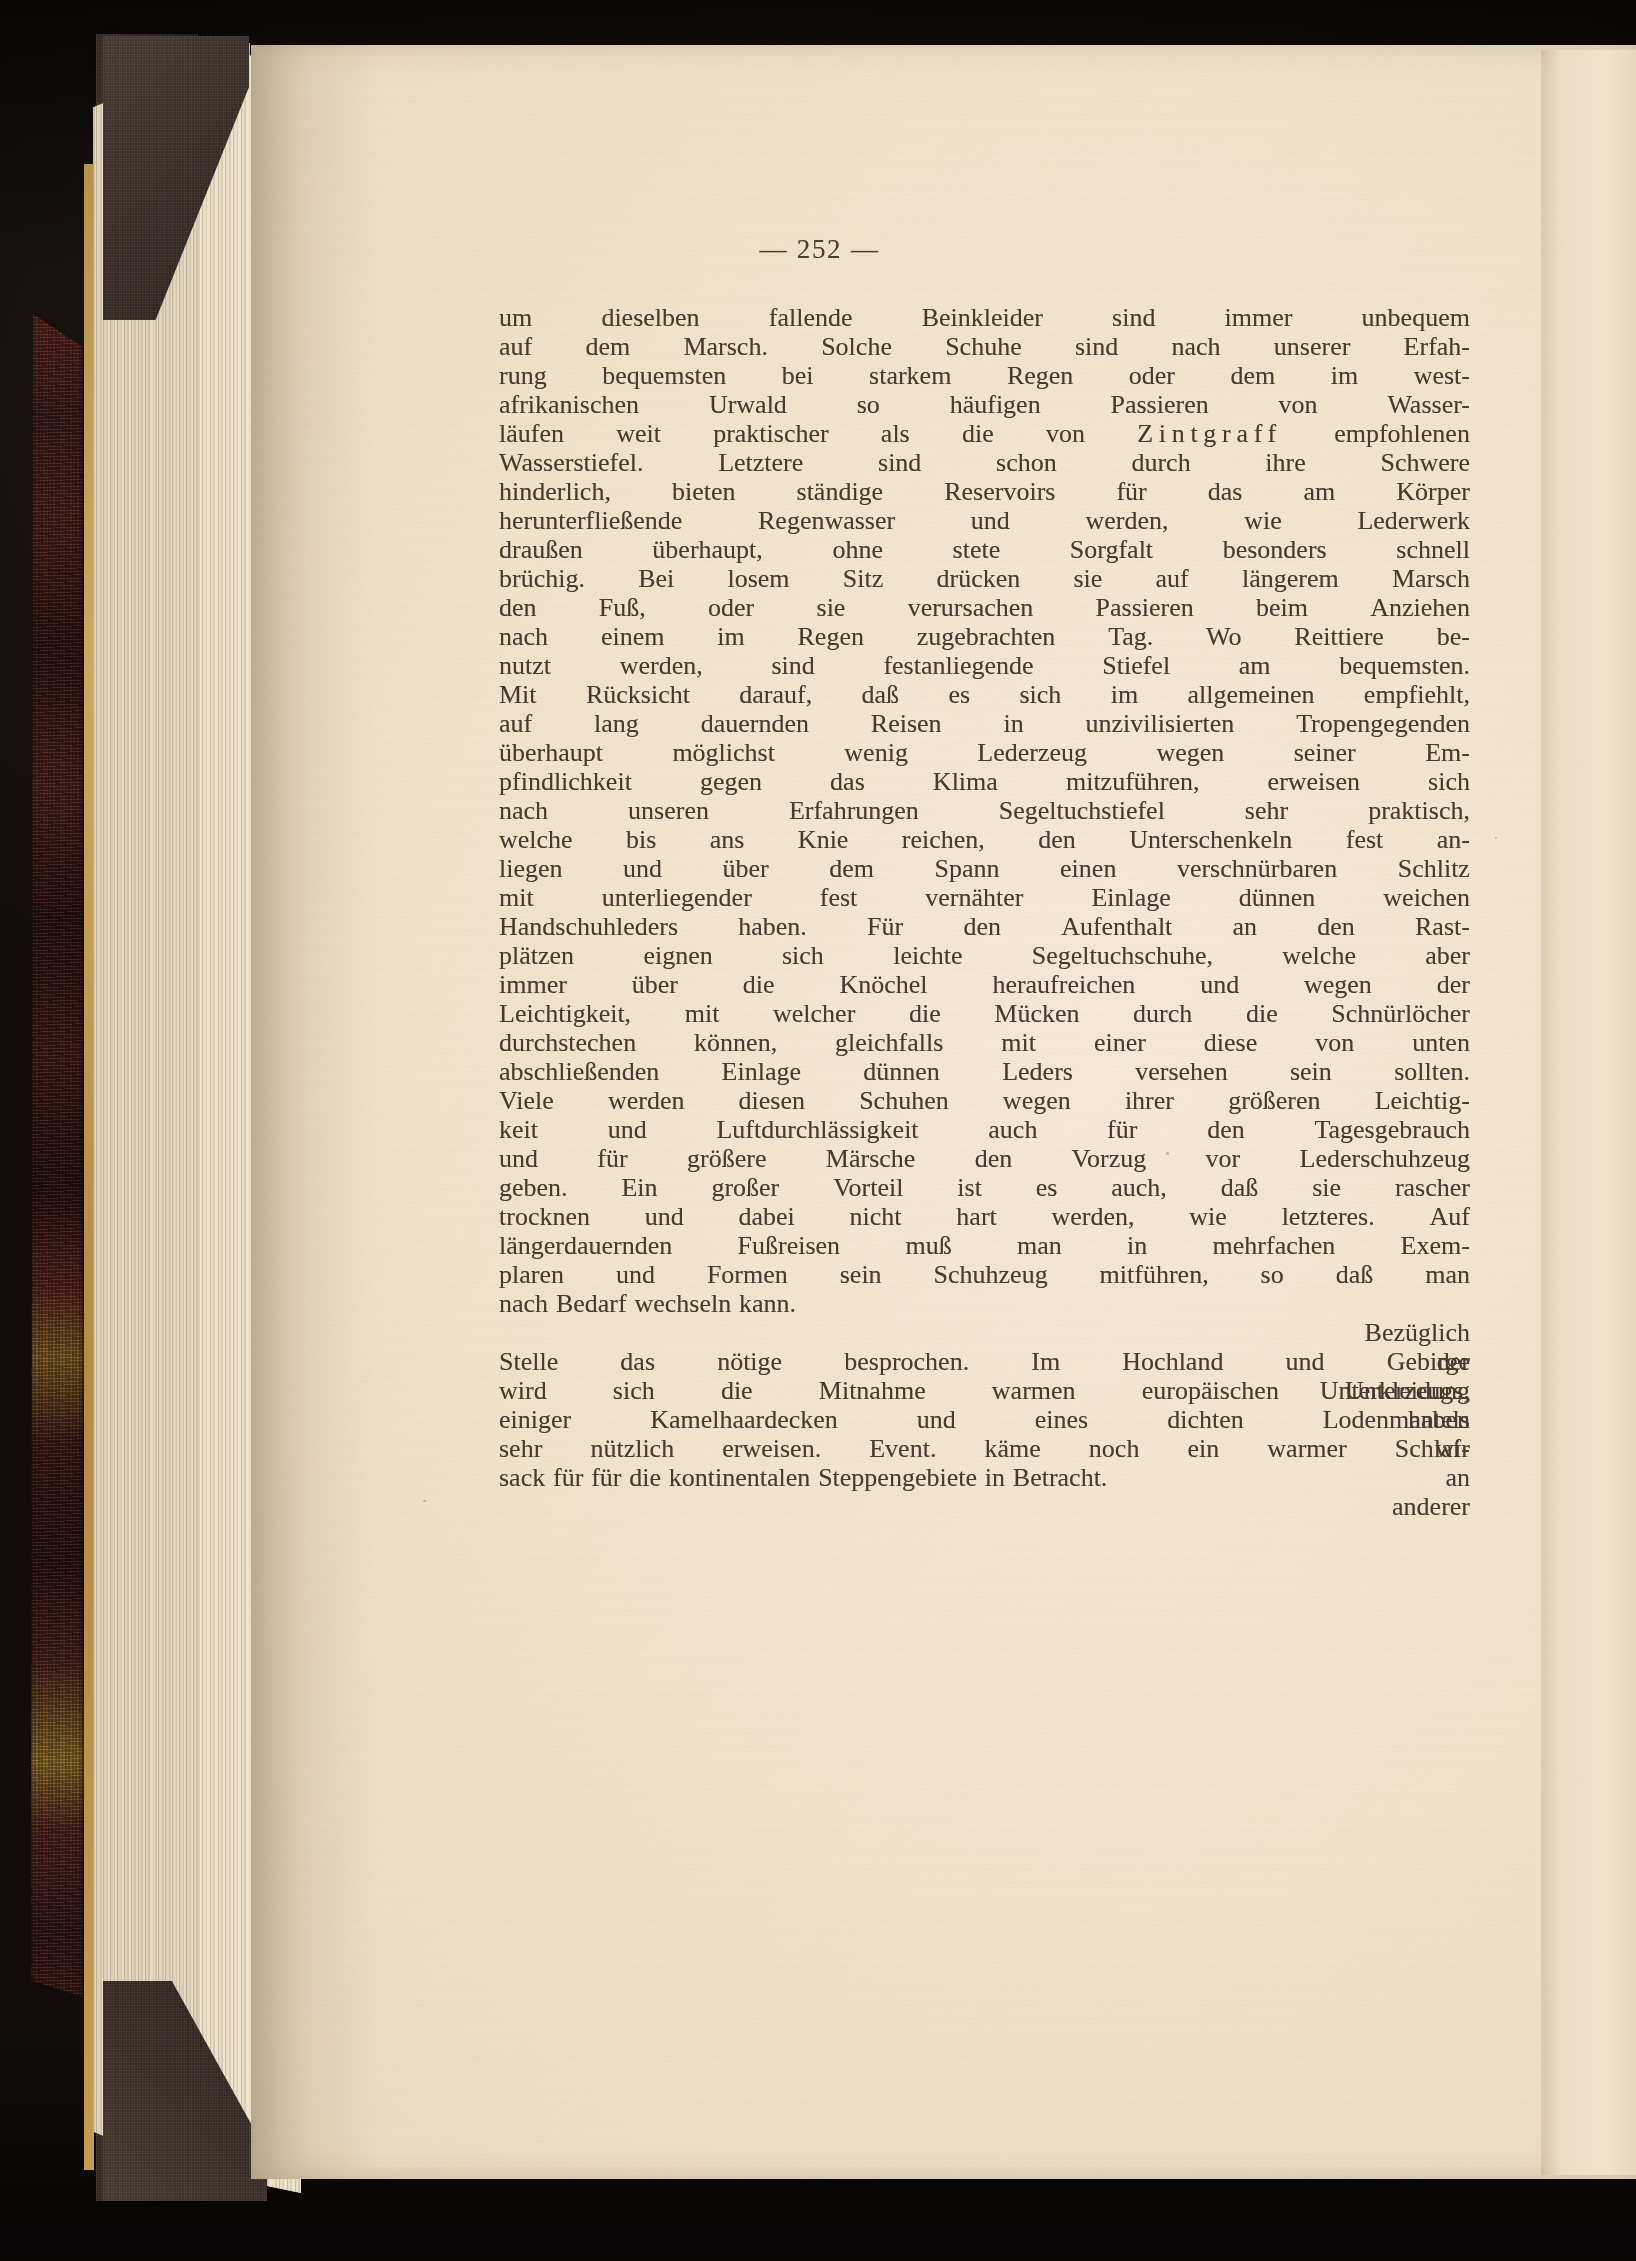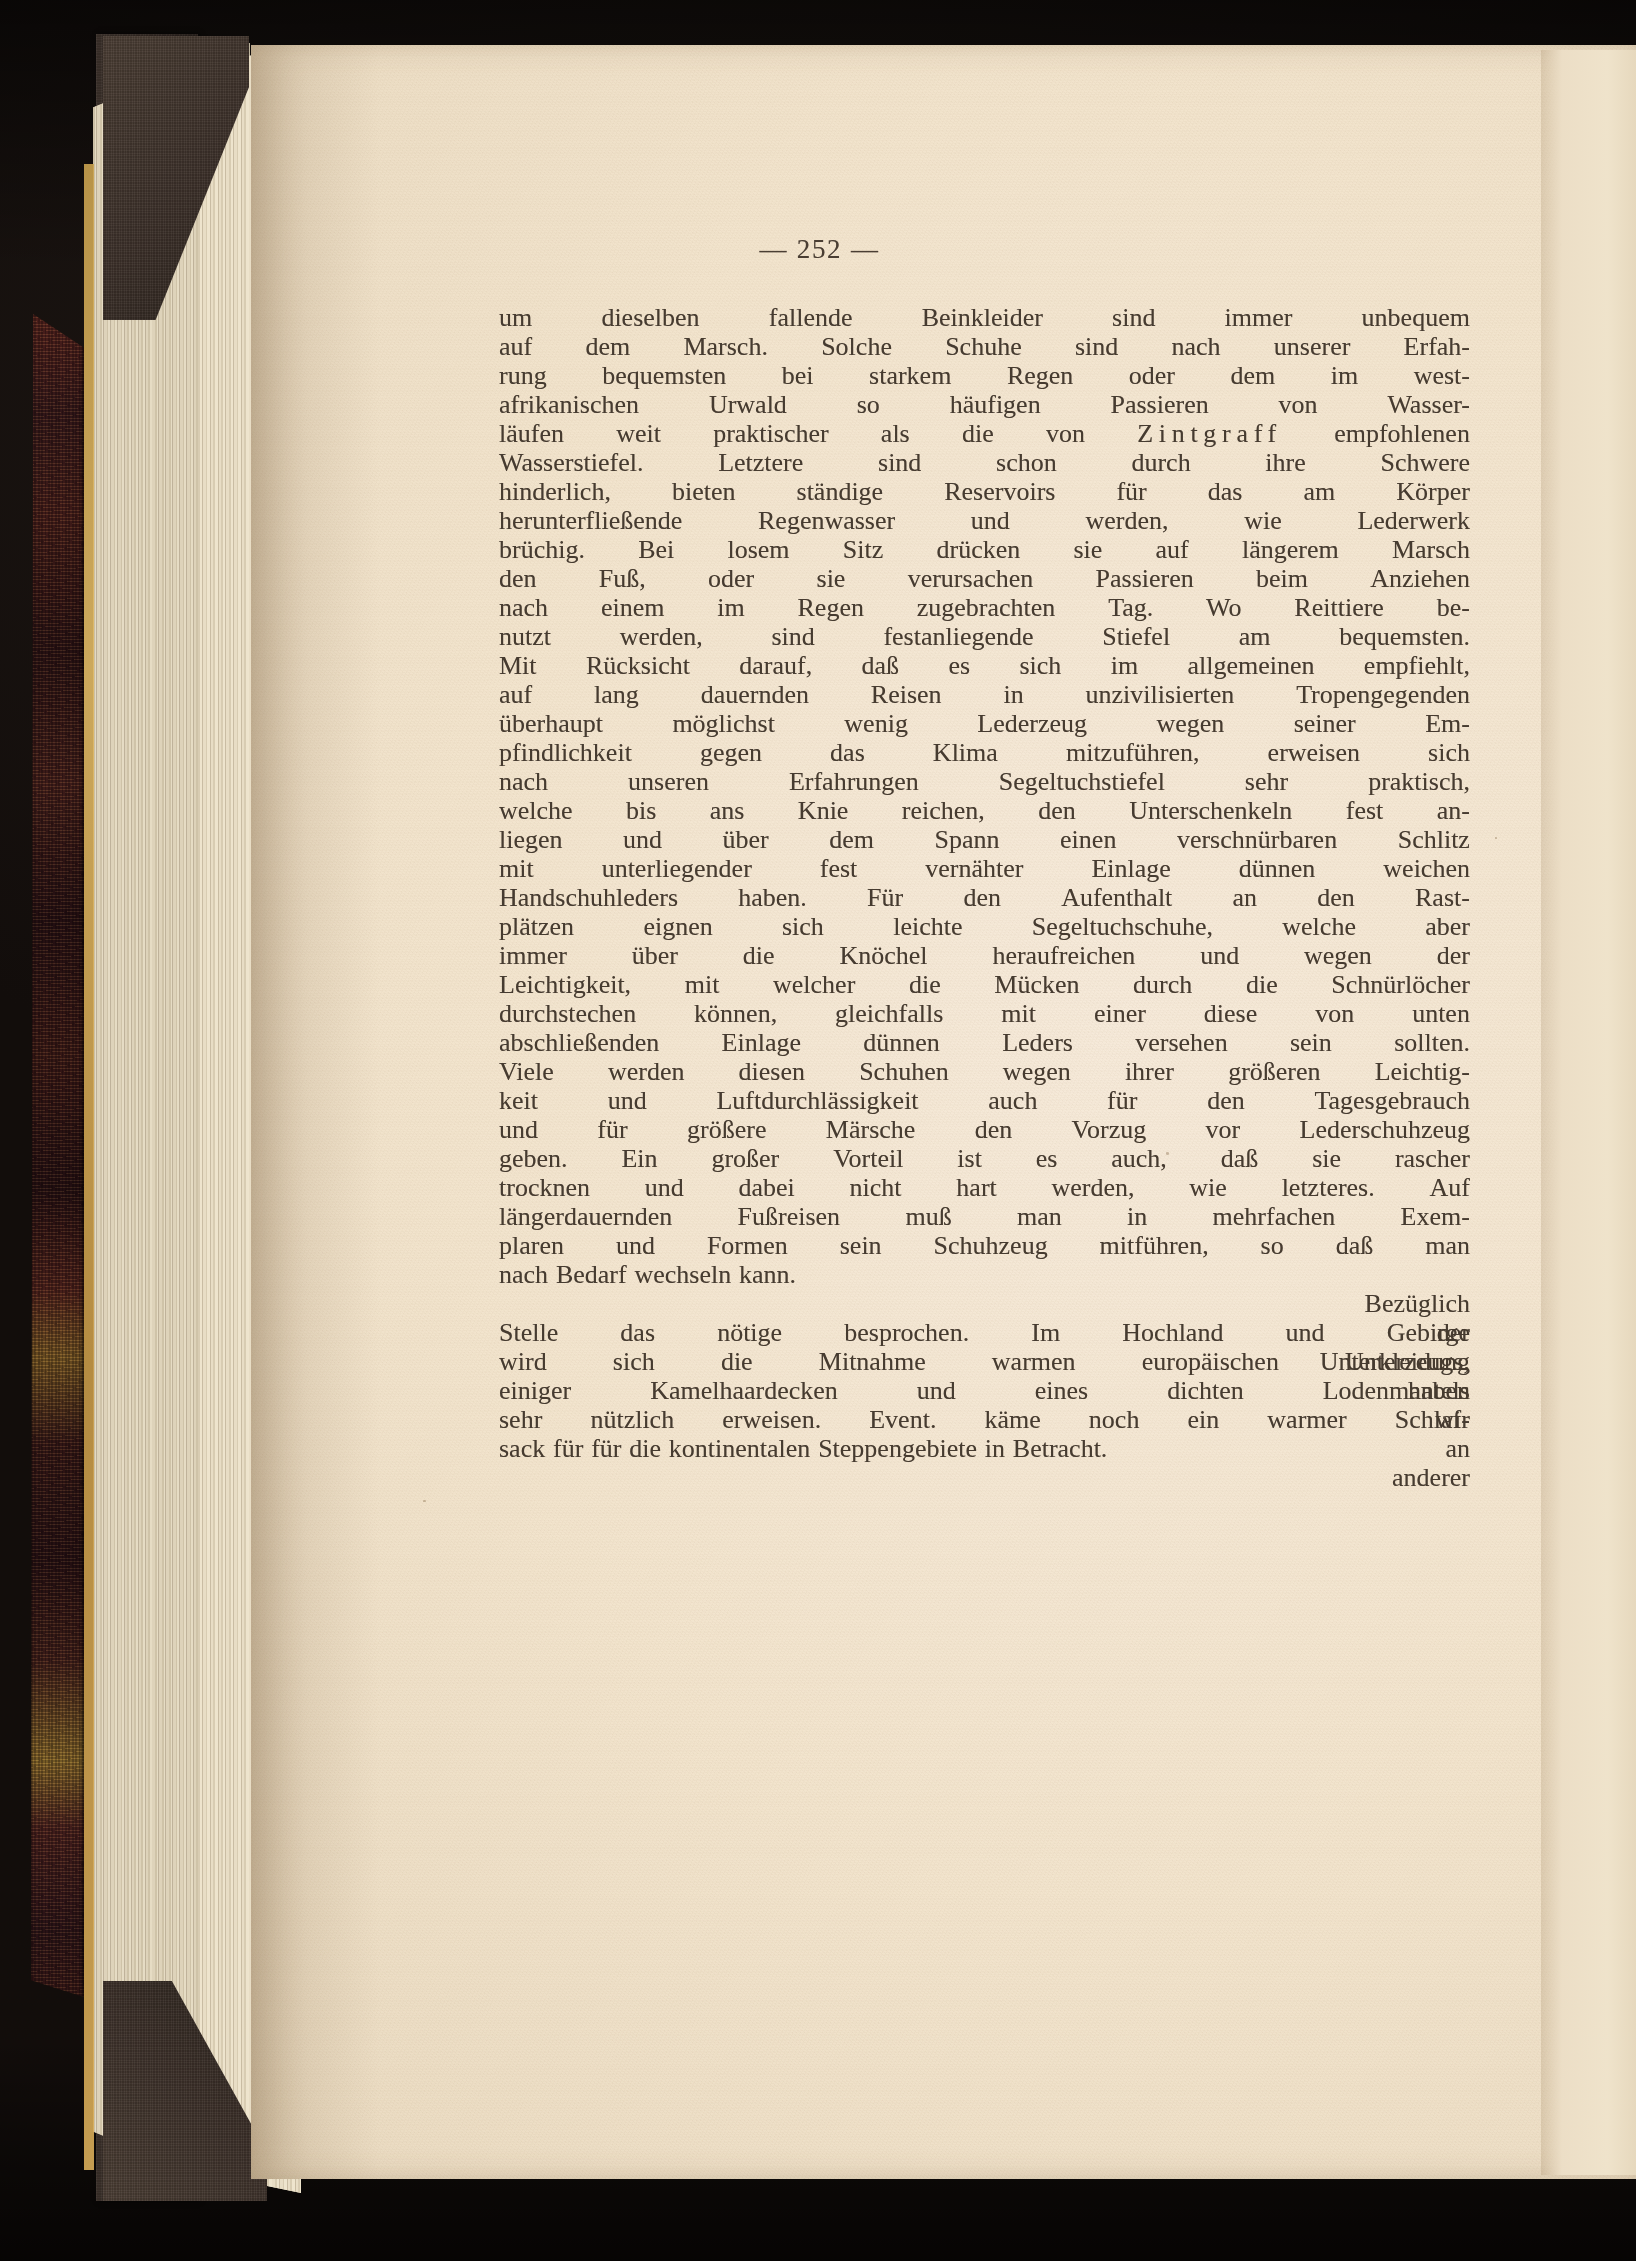--- a/index.html
+++ b/index.html
@@ -341,20 +341,29 @@
             </div>
             <div class="line justify">
               <span>herunterfließende</span>
               <span>Regenwasser</span>
               <span>und</span>
               <span>werden,</span>
               <span>wie</span>
               <span>Lederwerk</span>
             </div>
             <div class="line justify">
+              <span>draußen</span>
+              <span>überhaupt,</span>
+              <span>ohne</span>
+              <span>stete</span>
+              <span>Sorgfalt</span>
+              <span>besonders</span>
+              <span>schnell</span>
+            </div>
+            <div class="line justify">
               <span>brüchig.</span>
               <span>Bei</span>
               <span>losem</span>
               <span>Sitz</span>
               <span>drücken</span>
               <span>sie</span>
               <span>auf</span>
               <span>längerem</span>
               <span>Marsch</span>
             </div>

